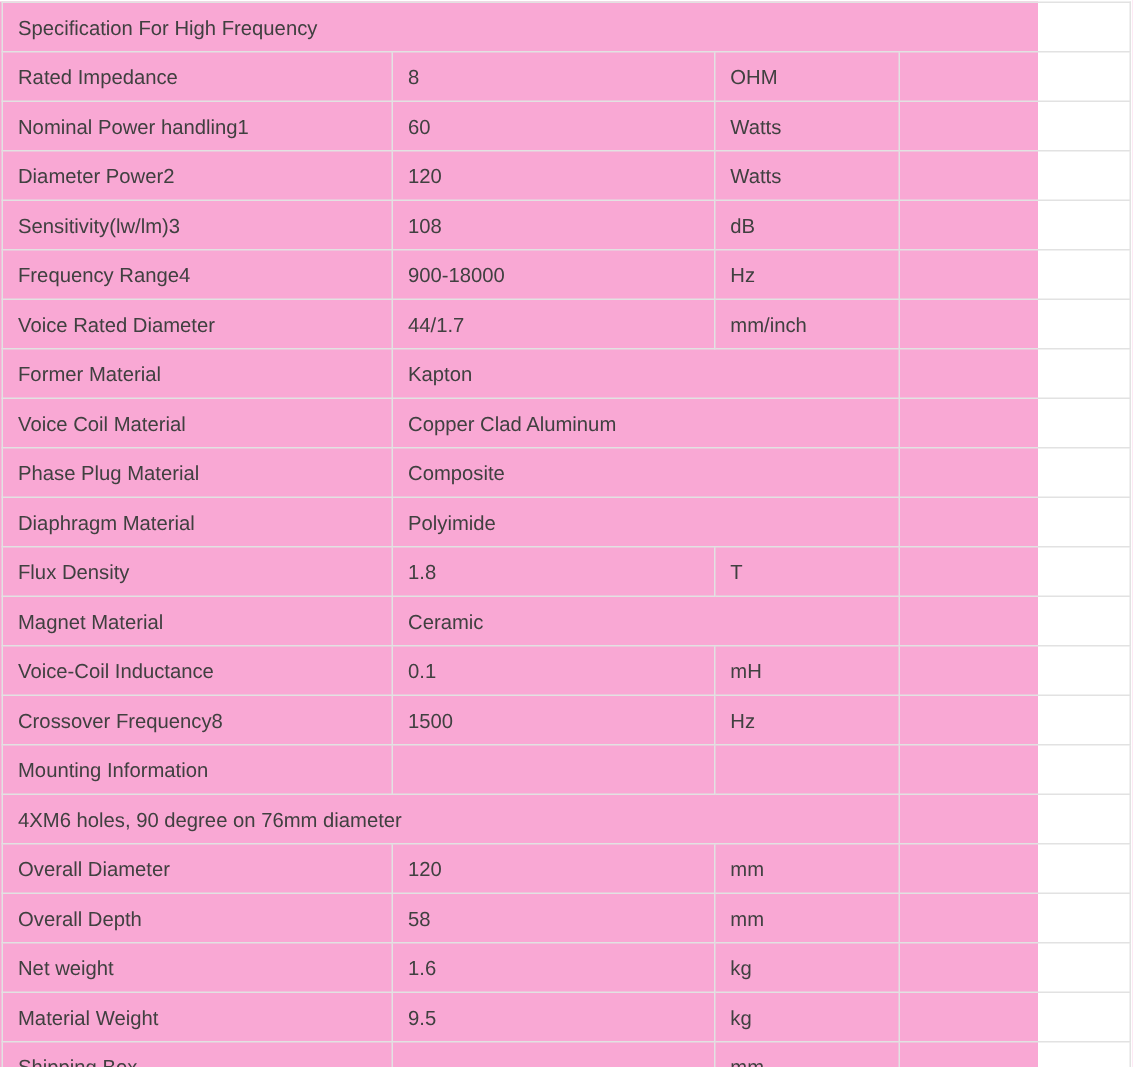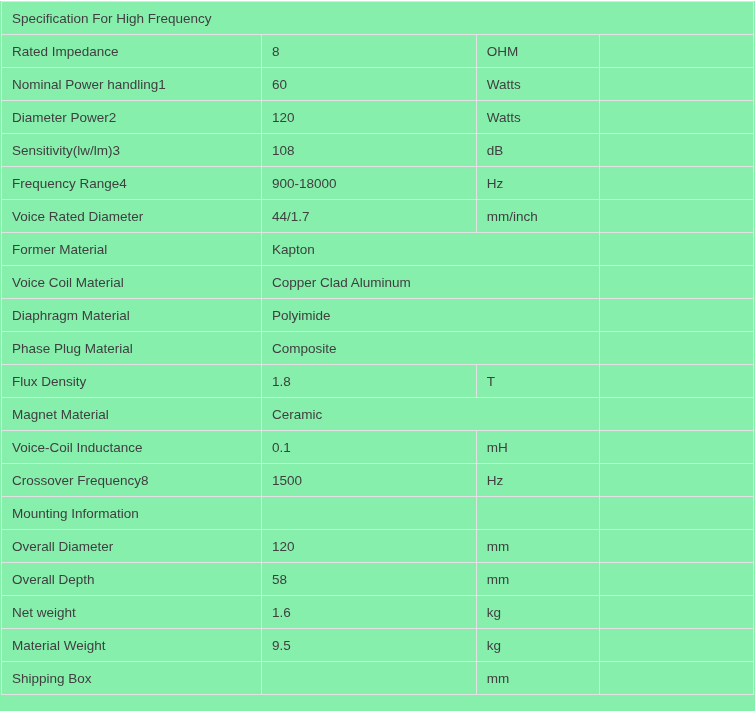--- a/index.html
+++ b/index.html
@@ -7,24 +7,24 @@
     padding: 0;
     background: #ffffff;
   }
   body {
     font-family: "Liberation Sans", sans-serif;
     color: #3b3b3b;
     font-size: 13.5px;
     -webkit-font-smoothing: antialiased;
   }
   .sheet {
-    width: 755px;
+    width: 692px;
     height: 711px;
     position: relative;
-    background: #86efac;
+    background: #f9a8d4;
     box-sizing: border-box;
   }
   table.spec {
     border-collapse: collapse;
     width: 753px;
     margin: 1px;
     table-layout: fixed;
   }
   table.spec td {
     border: 1px solid #e2e2e2;
@@ -110,28 +110,28 @@
         <td></td>
       </tr>
 
       <tr class="row-span">
         <td>Voice Coil Material</td>
         <td colspan="2">Copper Clad Aluminum</td>
         <td></td>
       </tr>
 
       <tr class="row-span">
+        <td>Phase Plug Material</td>
+        <td colspan="2">Composite</td>
+        <td></td>
+      </tr>
+
+      <tr class="row-span">
         <td>Diaphragm Material</td>
         <td colspan="2">Polyimide</td>
-        <td></td>
-      </tr>
-
-      <tr class="row-span">
-        <td>Phase Plug Material</td>
-        <td colspan="2">Composite</td>
         <td></td>
       </tr>
 
       <tr>
         <td>Flux Density</td>
         <td>1.8</td>
         <td>T</td>
         <td></td>
       </tr>
 
@@ -155,20 +155,24 @@
         <td></td>
       </tr>
 
       <tr>
         <td>Mounting Information</td>
         <td></td>
         <td></td>
         <td></td>
       </tr>
 
+      <tr class="row-span">
+        <td colspan="3">4XM6 holes, 90 degree on 76mm diameter</td>
+        <td></td>
+      </tr>
 
       <tr>
         <td>Overall Diameter</td>
         <td>120</td>
         <td>mm</td>
         <td></td>
       </tr>
 
       <tr>
         <td>Overall Depth</td>

